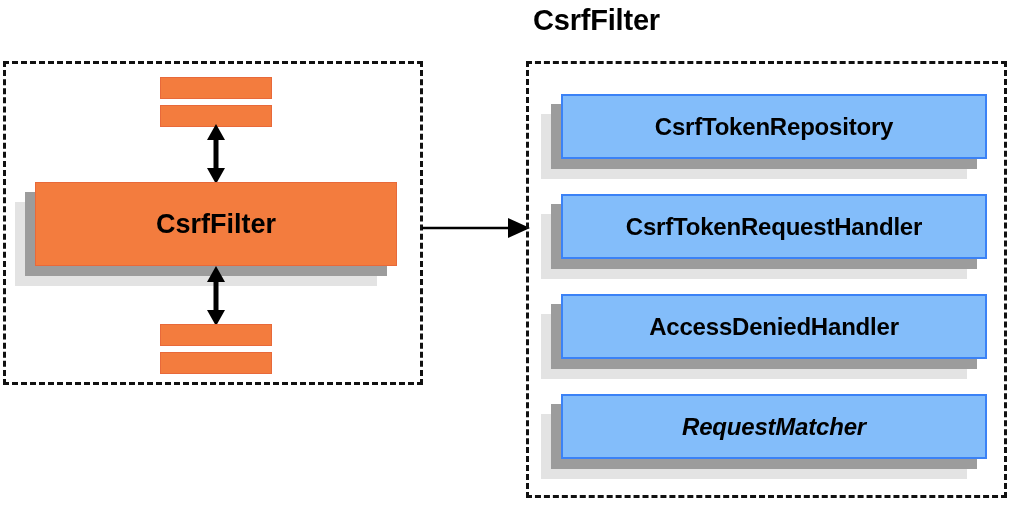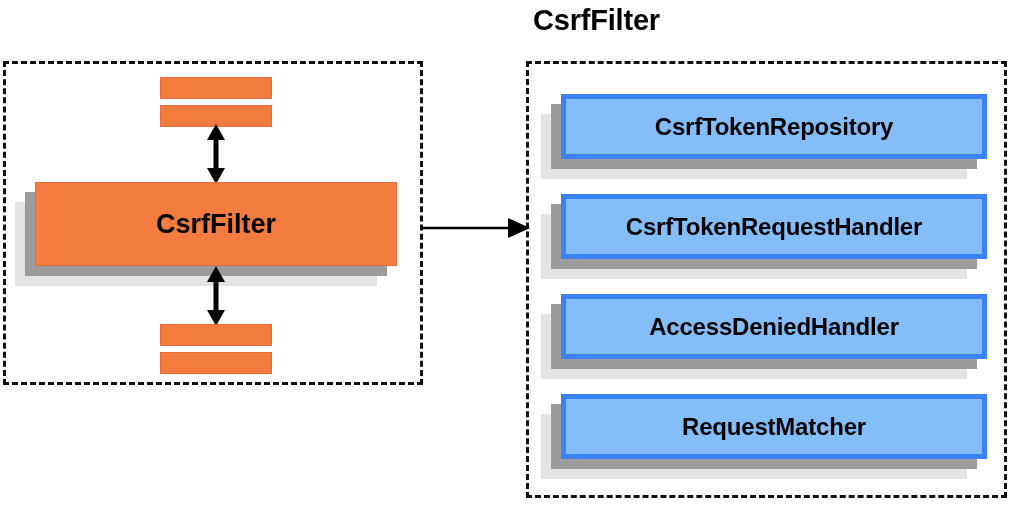--- a/index.html
+++ b/index.html
@@ -19,21 +19,21 @@
 
   
   .shadow-light{position:absolute;background:#e3e3e3;}
   .shadow-dark{position:absolute;background:#9c9c9c;}
 
   .orange-main{position:absolute;background:#f37c3e;border:1px solid #e8693a;
                box-sizing:border-box;display:flex;align-items:center;
                justify-content:center;color:#000000;font-weight:bold;font-size:27px;}
   .orange-bar{position:absolute;background:#f37c3e;border:1px solid #e8693a;box-sizing:border-box;}
 
-  .blue-main{position:absolute;background:#83bdfa;border:5px solid #3b82f6;
+  .blue-main{position:absolute;background:#83bdfa;border:2px solid #3b82f6;
              box-sizing:border-box;display:flex;align-items:center;
              justify-content:center;color:#000000;font-weight:bold;font-size:24px;
              letter-spacing:-0.2px;}
 
   .arrow-svg{position:absolute;overflow:visible;}
 </style>
 </head>
 <body>
 
 <div class="canvas">
@@ -79,15 +79,15 @@
   <div class="shadow-light" style="left:541px;top:214px;width:426px;height:65px;"></div>
   <div class="shadow-dark" style="left:551px;top:204px;width:426px;height:65px;"></div>
   <div class="blue-main" style="left:561px;top:194px;width:426px;height:65px;">CsrfTokenRequestHandler</div>
 
   <div class="shadow-light" style="left:541px;top:314px;width:426px;height:65px;"></div>
   <div class="shadow-dark" style="left:551px;top:304px;width:426px;height:65px;"></div>
   <div class="blue-main" style="left:561px;top:294px;width:426px;height:65px;">AccessDeniedHandler</div>
 
   <div class="shadow-light" style="left:541px;top:414px;width:426px;height:65px;"></div>
   <div class="shadow-dark" style="left:551px;top:404px;width:426px;height:65px;"></div>
-  <div class="blue-main" style="left:561px;top:394px;width:426px;height:65px;">RequestMatcher</div>
+  <div class="blue-main" style="left:561px;top:394px;width:426px;height:65px;font-style:italic;">RequestMatcher</div>
 
 </div>
 
 </body></html>

